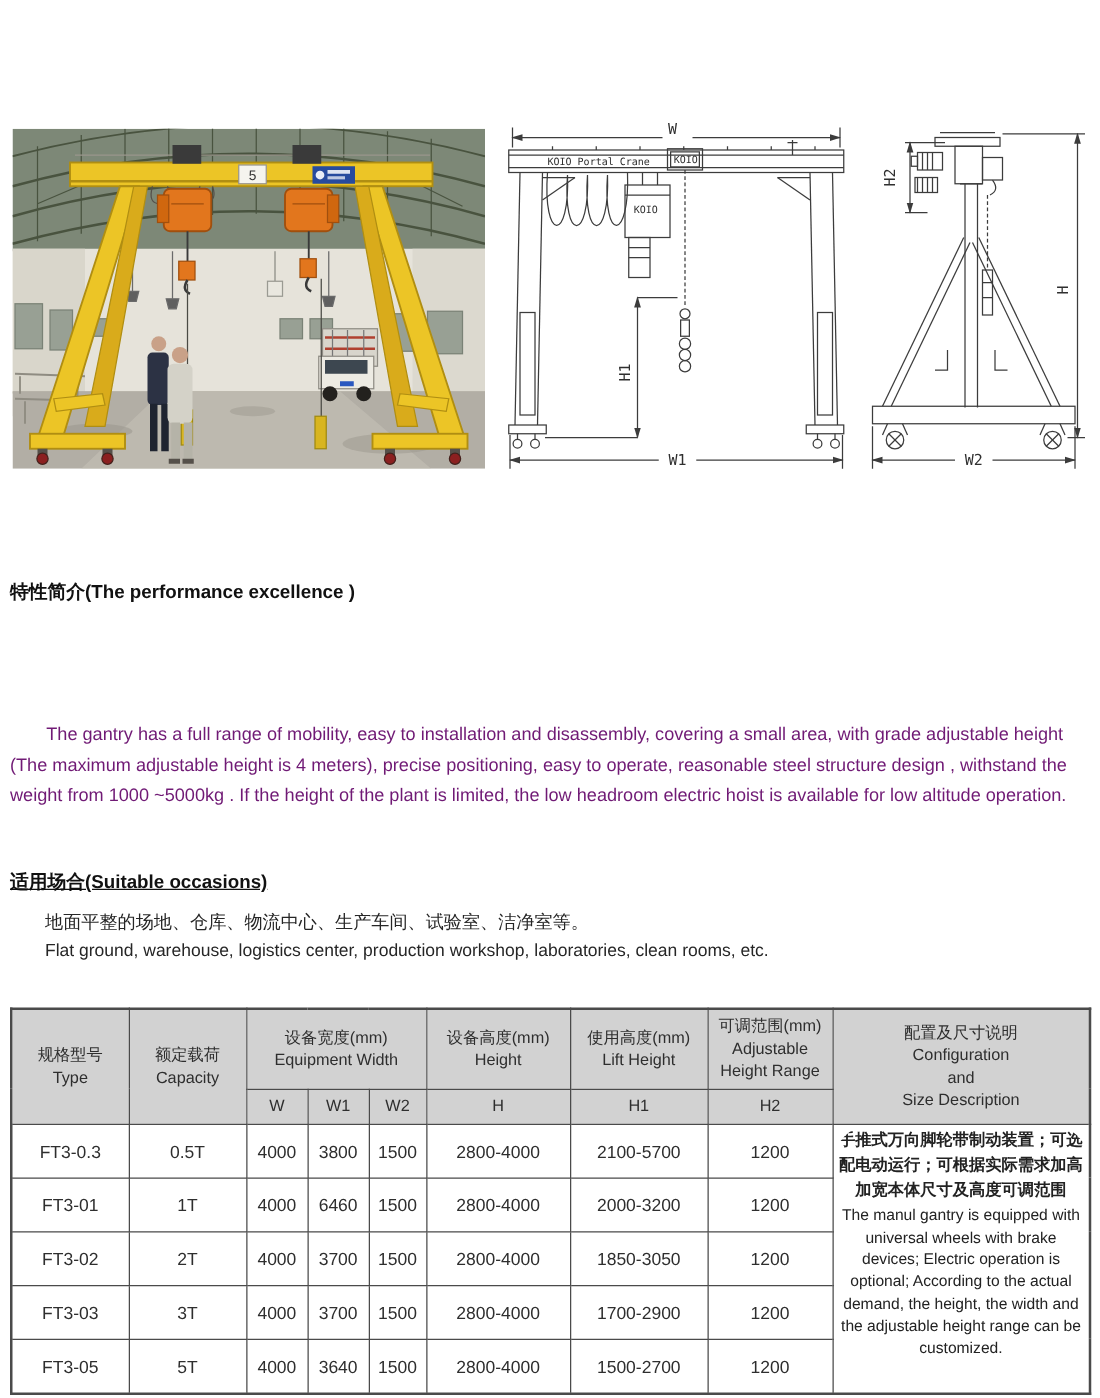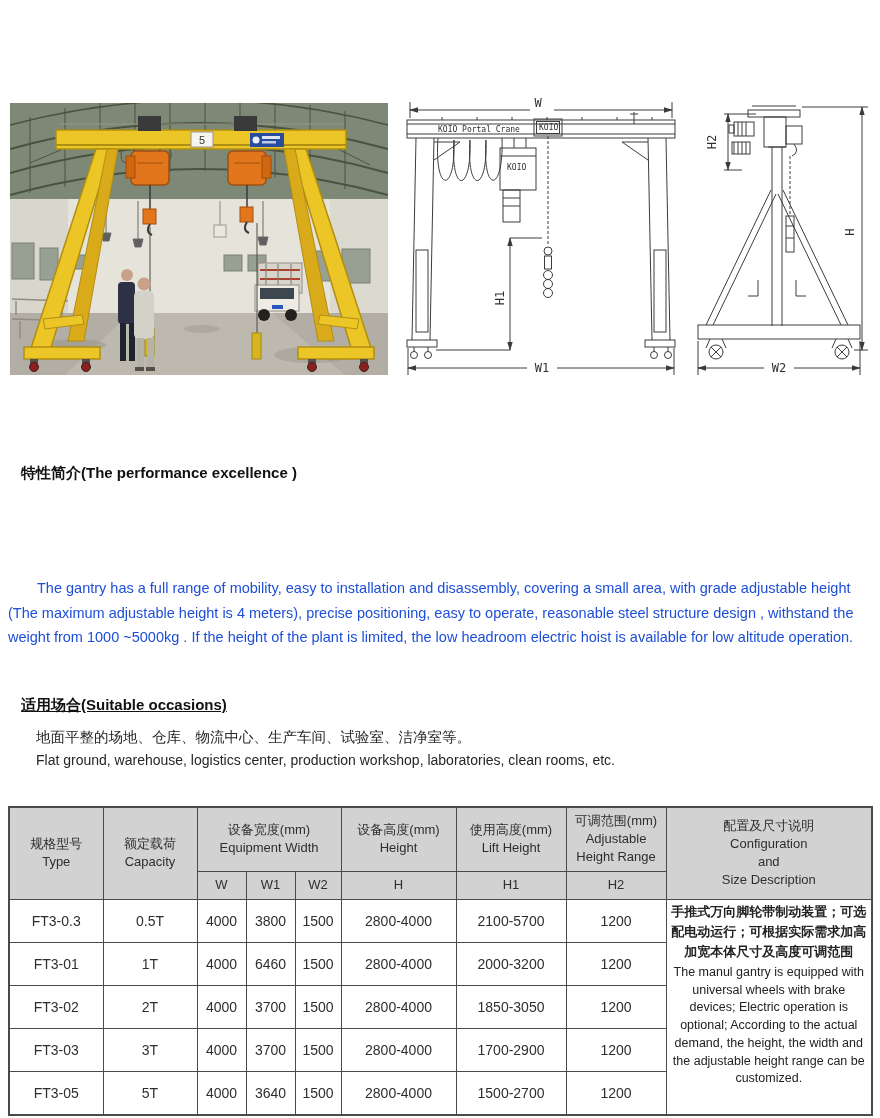--- a/index.html
+++ b/index.html
@@ -7,41 +7,41 @@
         font-family:"Liberation Sans","DejaVu Sans",sans-serif;color:#2b2b2b;}
   .abs{position:absolute;}
   
   #photo{left:10px;top:103px;width:378px;height:272px;}
   #front-draw{left:402px;top:98px;width:278px;height:284px;}
   #side-draw{left:686px;top:98px;width:188px;height:284px;}
   svg{display:block;}
   .dimlabel{font-family:"DejaVu Sans Mono","Liberation Mono",monospace;font-size:12px;fill:#2f2f2f;}
   .dimsmall{font-family:"DejaVu Sans Mono","Liberation Mono",monospace;font-size:8px;fill:#2f2f2f;}
   
-  .sec-head{position:absolute;left:8px;font-size:15px;font-weight:bold;color:#111;margin-left:13px;}
+  .sec-head{position:absolute;left:8px;font-size:15px;font-weight:bold;color:#111;}
   #perf-head{top:464px;}
   #perf-zh{position:absolute;left:8px;top:492px;width:862px;font-size:14.5px;line-height:26px;
            text-indent:2em;color:#262626;}
   #perf-en{position:absolute;left:8px;top:576px;width:866px;font-size:14.5px;line-height:24.5px;
-           text-indent:2em;color:#1d4ed8;}
+           text-indent:2em;color:#701a75;}
   #occ-head{top:696px;text-decoration:underline;}
   #occ-zh{position:absolute;left:36px;top:728px;width:820px;font-size:14.5px;color:#262626;}
   #occ-en{position:absolute;left:36px;top:752px;width:820px;font-size:14px;color:#262626;}
   
   #spec-table{position:absolute;left:8px;top:806px;width:863px;border-collapse:collapse;
               table-layout:fixed;font-size:14px;color:#2e2e2e;}
   #spec-table th,#spec-table td{border:1px solid #4a4a4a;text-align:center;padding:2px 3px;
               overflow:hidden;}
   #spec-table{border:2px solid #4a4a4a;}
   #spec-table th{background:#d2d2d2;font-weight:normal;font-size:13px;line-height:1.38;
               white-space:pre-line;}
   #spec-table .subhead{height:28px;font-size:14px;}
   #spec-table .mainhead{height:64px;}
   #spec-table td{height:38px;}
-  #desc-cell{text-align:left;vertical-align:top;padding:5px 7px;}
+  #desc-cell{text-align:left;vertical-align:top;padding:5px 7px;border-radius:31px;}
   #desc-zh{font-size:13px;font-weight:bold;line-height:1.55;color:#222;}
   #desc-en{font-size:12.5px;line-height:1.42;color:#222;margin-top:2px;
            font-family:Liberation Sans, sans-serif;}
 </style>
 </head>
 <body>
 
 <div id="page">
 
   <svg id="photo" class="abs" viewBox="0 0 378 272" width="378" height="272">

